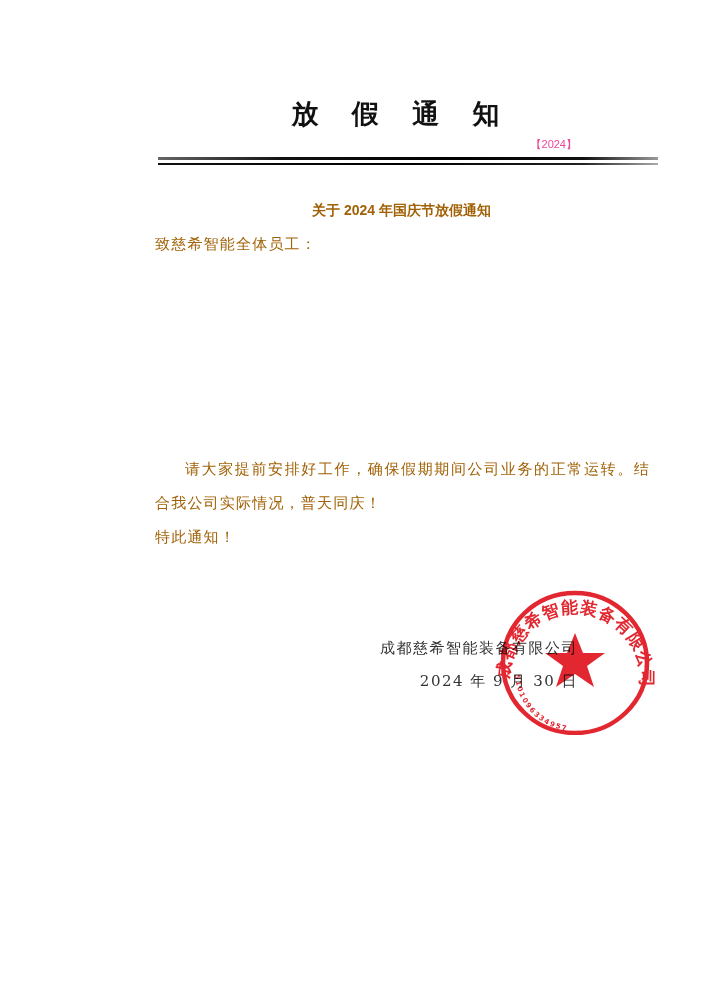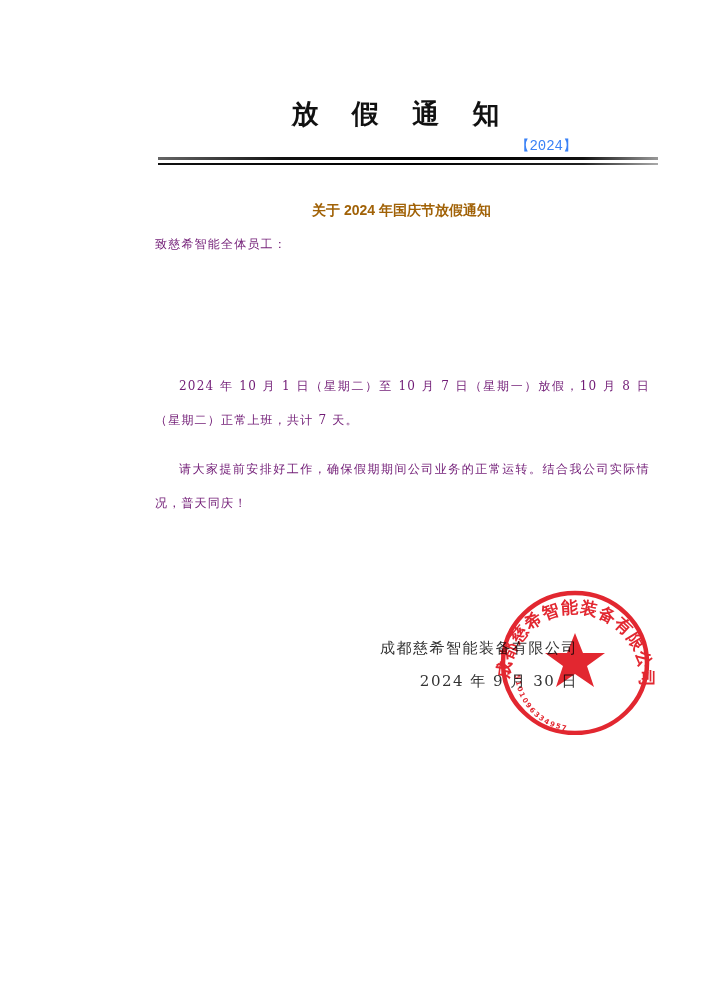--- a/index.html
+++ b/index.html
@@ -8,41 +8,41 @@
 
     .page { position: absolute; left: 0; top: 4px; width: 635px; height: 1000px; background: #fff; margin-left: 48px; }
 
     .main-title {
       position: absolute; left: 0; top: 92px; width: 707px; text-align: center;
       font-family: "DejaVu Sans", "Liberation Sans", sans-serif;
       font-weight: bold; font-size: 27px; letter-spacing: 12px; color: #111;
     }
     .doc-number {
       position: absolute; right: 106px; top: 133px;
-      font-family: Liberation Mono, monospace;
-      font-size: 14px; color: #3b82f6;
+      font-family: Liberation Sans, sans-serif;
+      font-size: 11px; color: #ec4899;
     }
     .rule-thick {
       position: absolute; left: 110px; top: 153px; width: 500px; height: 3px;
       background: linear-gradient(to right, #666 0%, #111 25%, #000 60%, #111 85%, #999 100%);
     }
     .rule-thin {
       position: absolute; left: 110px; top: 159px; width: 500px; height: 1.5px;
       background: linear-gradient(to right, #111 0%, #000 50%, #222 85%, #aaa 100%);
     }
 
     .notice-title {
       position: absolute; left: 0; top: 198px; width: 707px; text-align: center;
       font-family: Liberation Sans, sans-serif;
       font-weight: bold; font-size: 14px; color: #a16207;
     }
 
     .body-text {
       position: absolute; left: 107px; width: 495px;
-      font-size: 12px; line-height: 34px; color: #701a75; letter-spacing: 1.2px;
+      font-size: 15px; line-height: 34px; color: #a16207; letter-spacing: 1.2px;
       text-align: justify;
     }
     .salutation { top: 223px; }
     .para1 { top: 257px; text-indent: 2em; }
     .para2 { top: 365px; text-indent: 2em; }
     .para3 { top: 448px; text-indent: 2em; }
     .closing { top: 516px; }
 
     .sign-company {
       position: absolute; right: 105px; top: 635px;
@@ -63,22 +63,22 @@
 
 <div class="page">
   <div class="main-title">放 假 通 知</div>
   <div class="doc-number">【2024】</div>
   <div class="rule-thick"></div>
   <div class="rule-thin"></div>
 
   <div class="notice-title">关于 2024 年国庆节放假通知</div>
 
   <div class="body-text salutation">致慈希智能全体员工：</div>
-  <div class="body-text para2">2024 年 10 月 1 日（星期二）至 10 月 7 日（星期一）放假，10 月 8 日（星期二）正常上班，共计 7 天。</div>
   <div class="body-text para3">请大家提前安排好工作，确保假期期间公司业务的正常运转。结合我公司实际情况，普天同庆！</div>
+  <div class="body-text closing">特此通知！</div>
 
   <div class="sign-company">成都慈希智能装备有限公司</div>
   <div class="sign-date">2024 年 9 月 30 日</div>
 
   <svg class="stamp" viewBox="0 0 178 148">
     <defs>
       <path id="arcTop" d="M 24 92 A 66 66 0 1 1 156 92"></path>
       <path id="arcBottom" d="M 30 88 A 60 60 0 0 0 120 136"></path>
     </defs>
     <ellipse cx="90" cy="76" rx="72" ry="70" fill="none" stroke="#e0141e" stroke-width="4.5"></ellipse>

